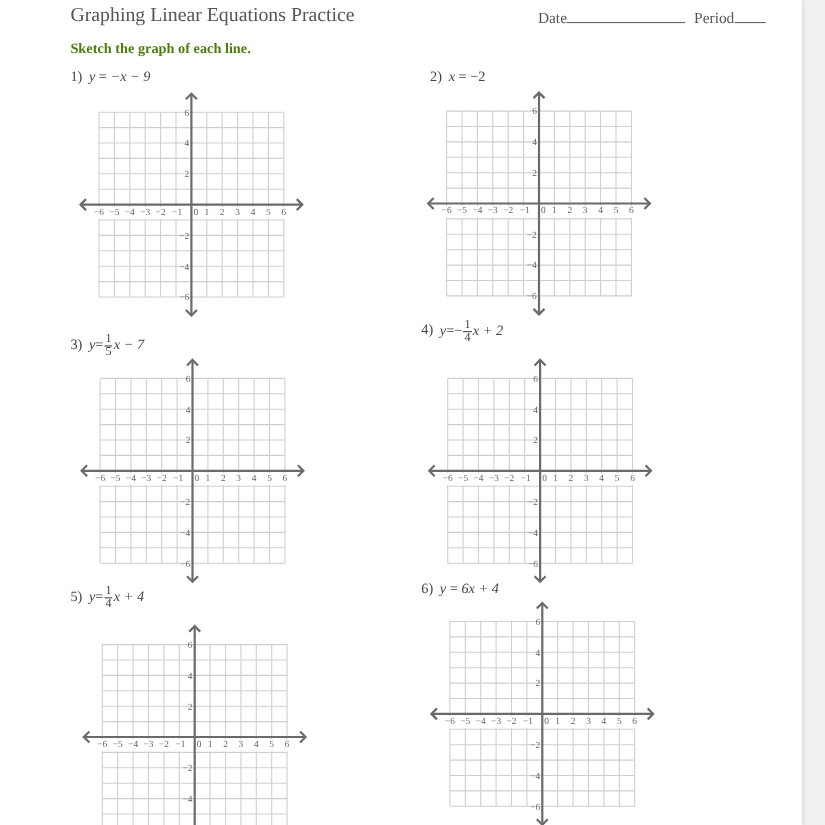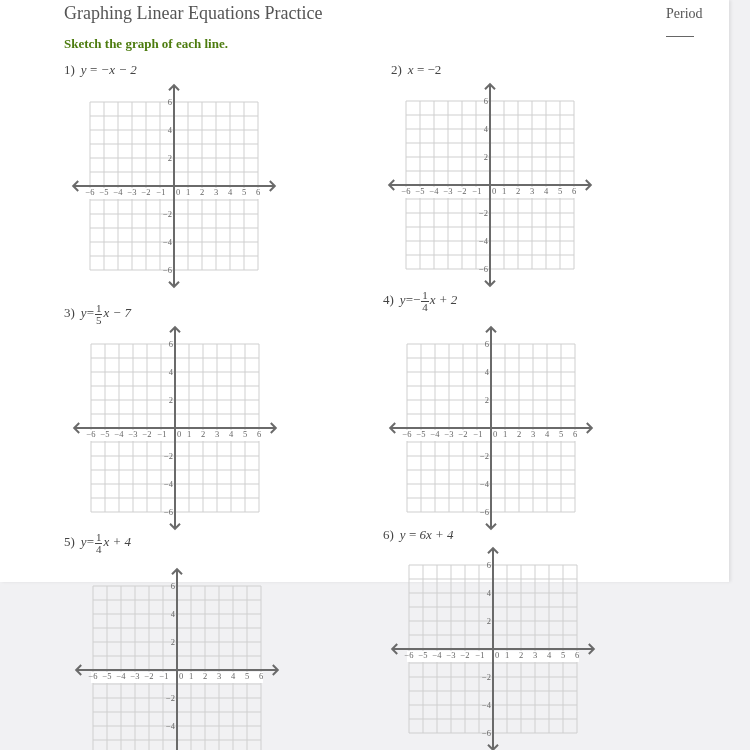--- a/index.html
+++ b/index.html
@@ -2,21 +2,21 @@
 <html><head>
 <meta charset="utf-8">
 <style>
   html, body { margin:0; padding:0; }
   body {
     width:750px; height:750px; overflow:hidden; position:relative;
     background:#f1f1f3;
     font-family:"Liberation Serif", serif;
   }
   .page {
-    position:absolute; left:0; top:0; width:729px; height:582px;
+    position:absolute; left:0; top:0; width:729px; height:750px;
     background:#ffffff;
     box-shadow: 2px 0 3px rgba(0,0,0,0.08);
   }
   .title {
     position:absolute; left:64px; top:3px;
     font-size:18px; color:#555;
   }
   .hdr-field { position:absolute; top:6px; font-size:14px; color:#555; }
   .hdr-line { display:inline-block; border-bottom:1px solid #666; height:14px; vertical-align:baseline; }
   .instructions {
@@ -30,27 +30,30 @@
   .frac span { display:block; }
   .frac .n { border-bottom:1px solid #444; padding:0 1px; }
   svg.graph { position:absolute; overflow:visible; }
   svg.graph text { font-family:"Liberation Serif", serif; font-size:8.5px; fill:#666; }
 </style>
 </head>
 <body>
 
 <div class="page">
   <div class="title">Graphing Linear Equations Practice</div>
-  <div class="hdr-field" style="left:666px;">
+  <div class="hdr-field" style="left:489px;">
+    <span>Date</span><span class="hdr-line" style="width:108px;"></span>
+  </div>
+  <div class="hdr-field" style="left:631px;">
     <span>Period</span><span class="hdr-line" style="width:28px;"></span>
   </div>
   <div class="instructions">Sketch the graph of each line.</div>
 
   <div class="problem" style="left:64px; top:62px;">
-    <span class="num">1)</span><i>y</i> <span>=</span> <i>−x − 2</i>
+    <span class="num">1)</span><i>y</i> <span>=</span> <i>−x − 9</i>
   </div>
 
   <div class="problem" style="left:391px; top:62px;">
     <span class="num">2)</span><i>x</i> <span>=</span> <span>−2</span>
   </div>
 
   <div class="problem" style="left:64px; top:303px;">
     <span class="num">3)</span><i>y</i><span>=</span><span></span><span class="frac"><span class="n">1</span><span>5</span></span><i>x − 7</i>
   </div>
 

